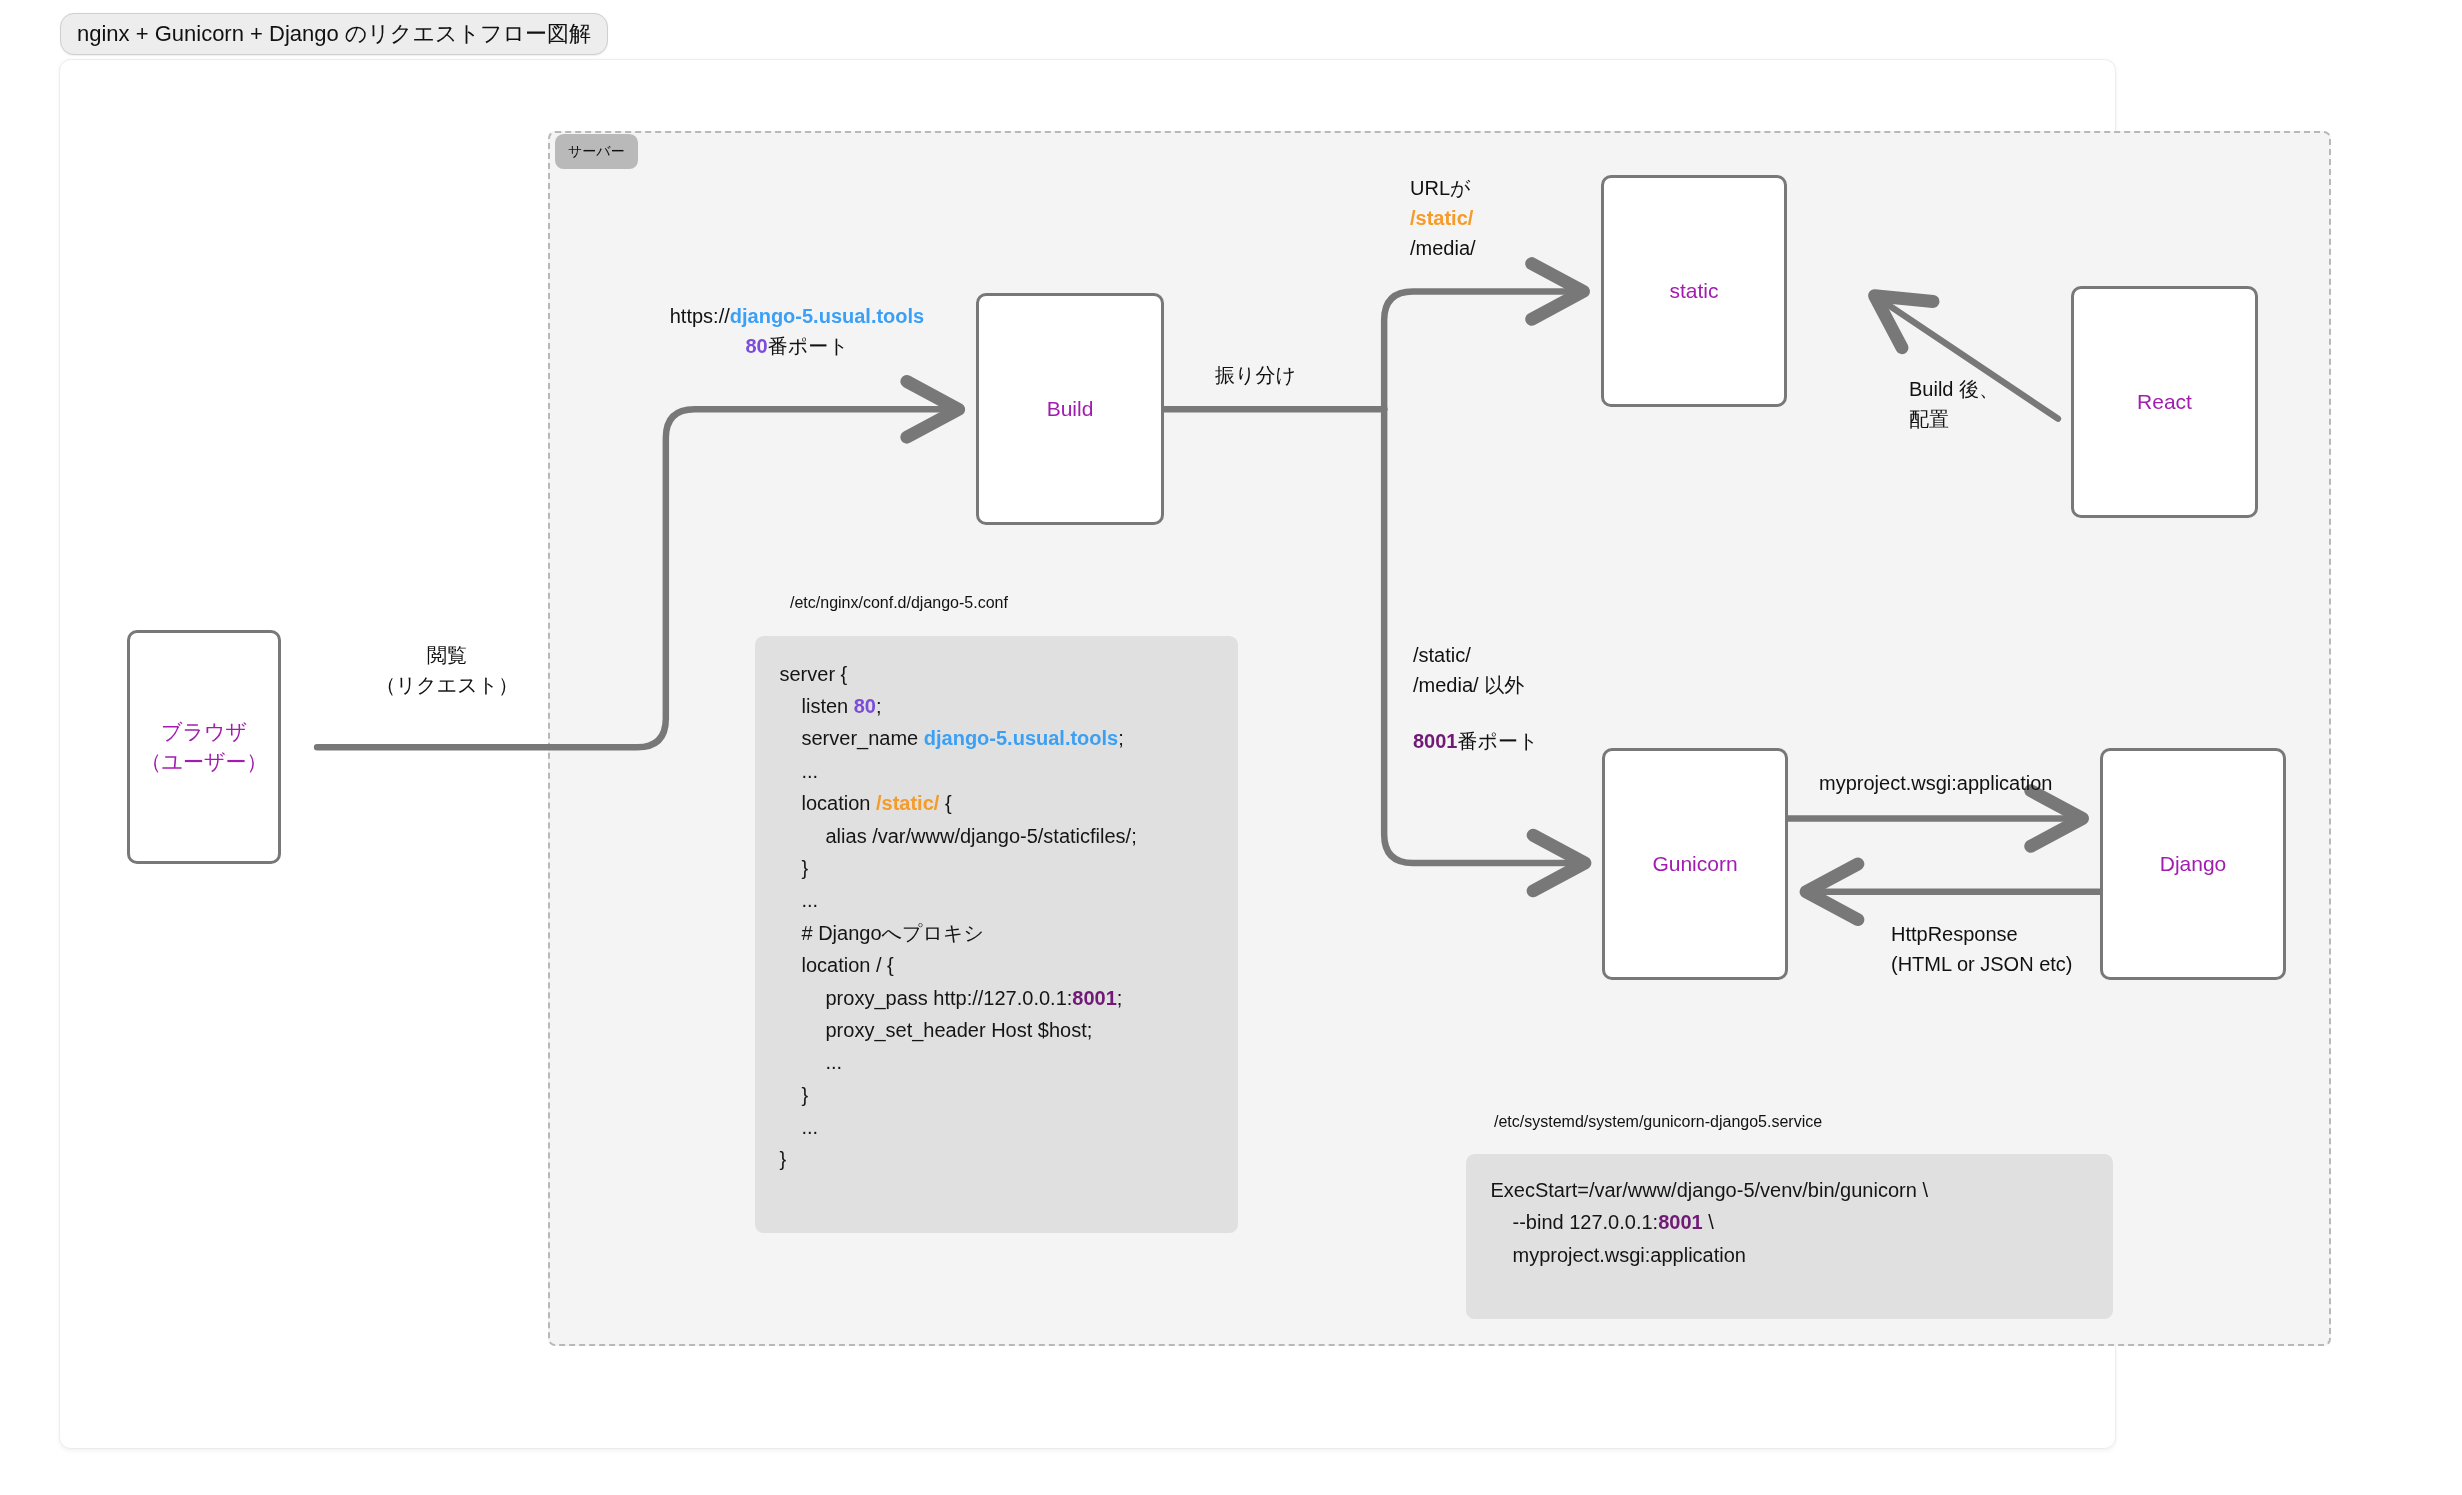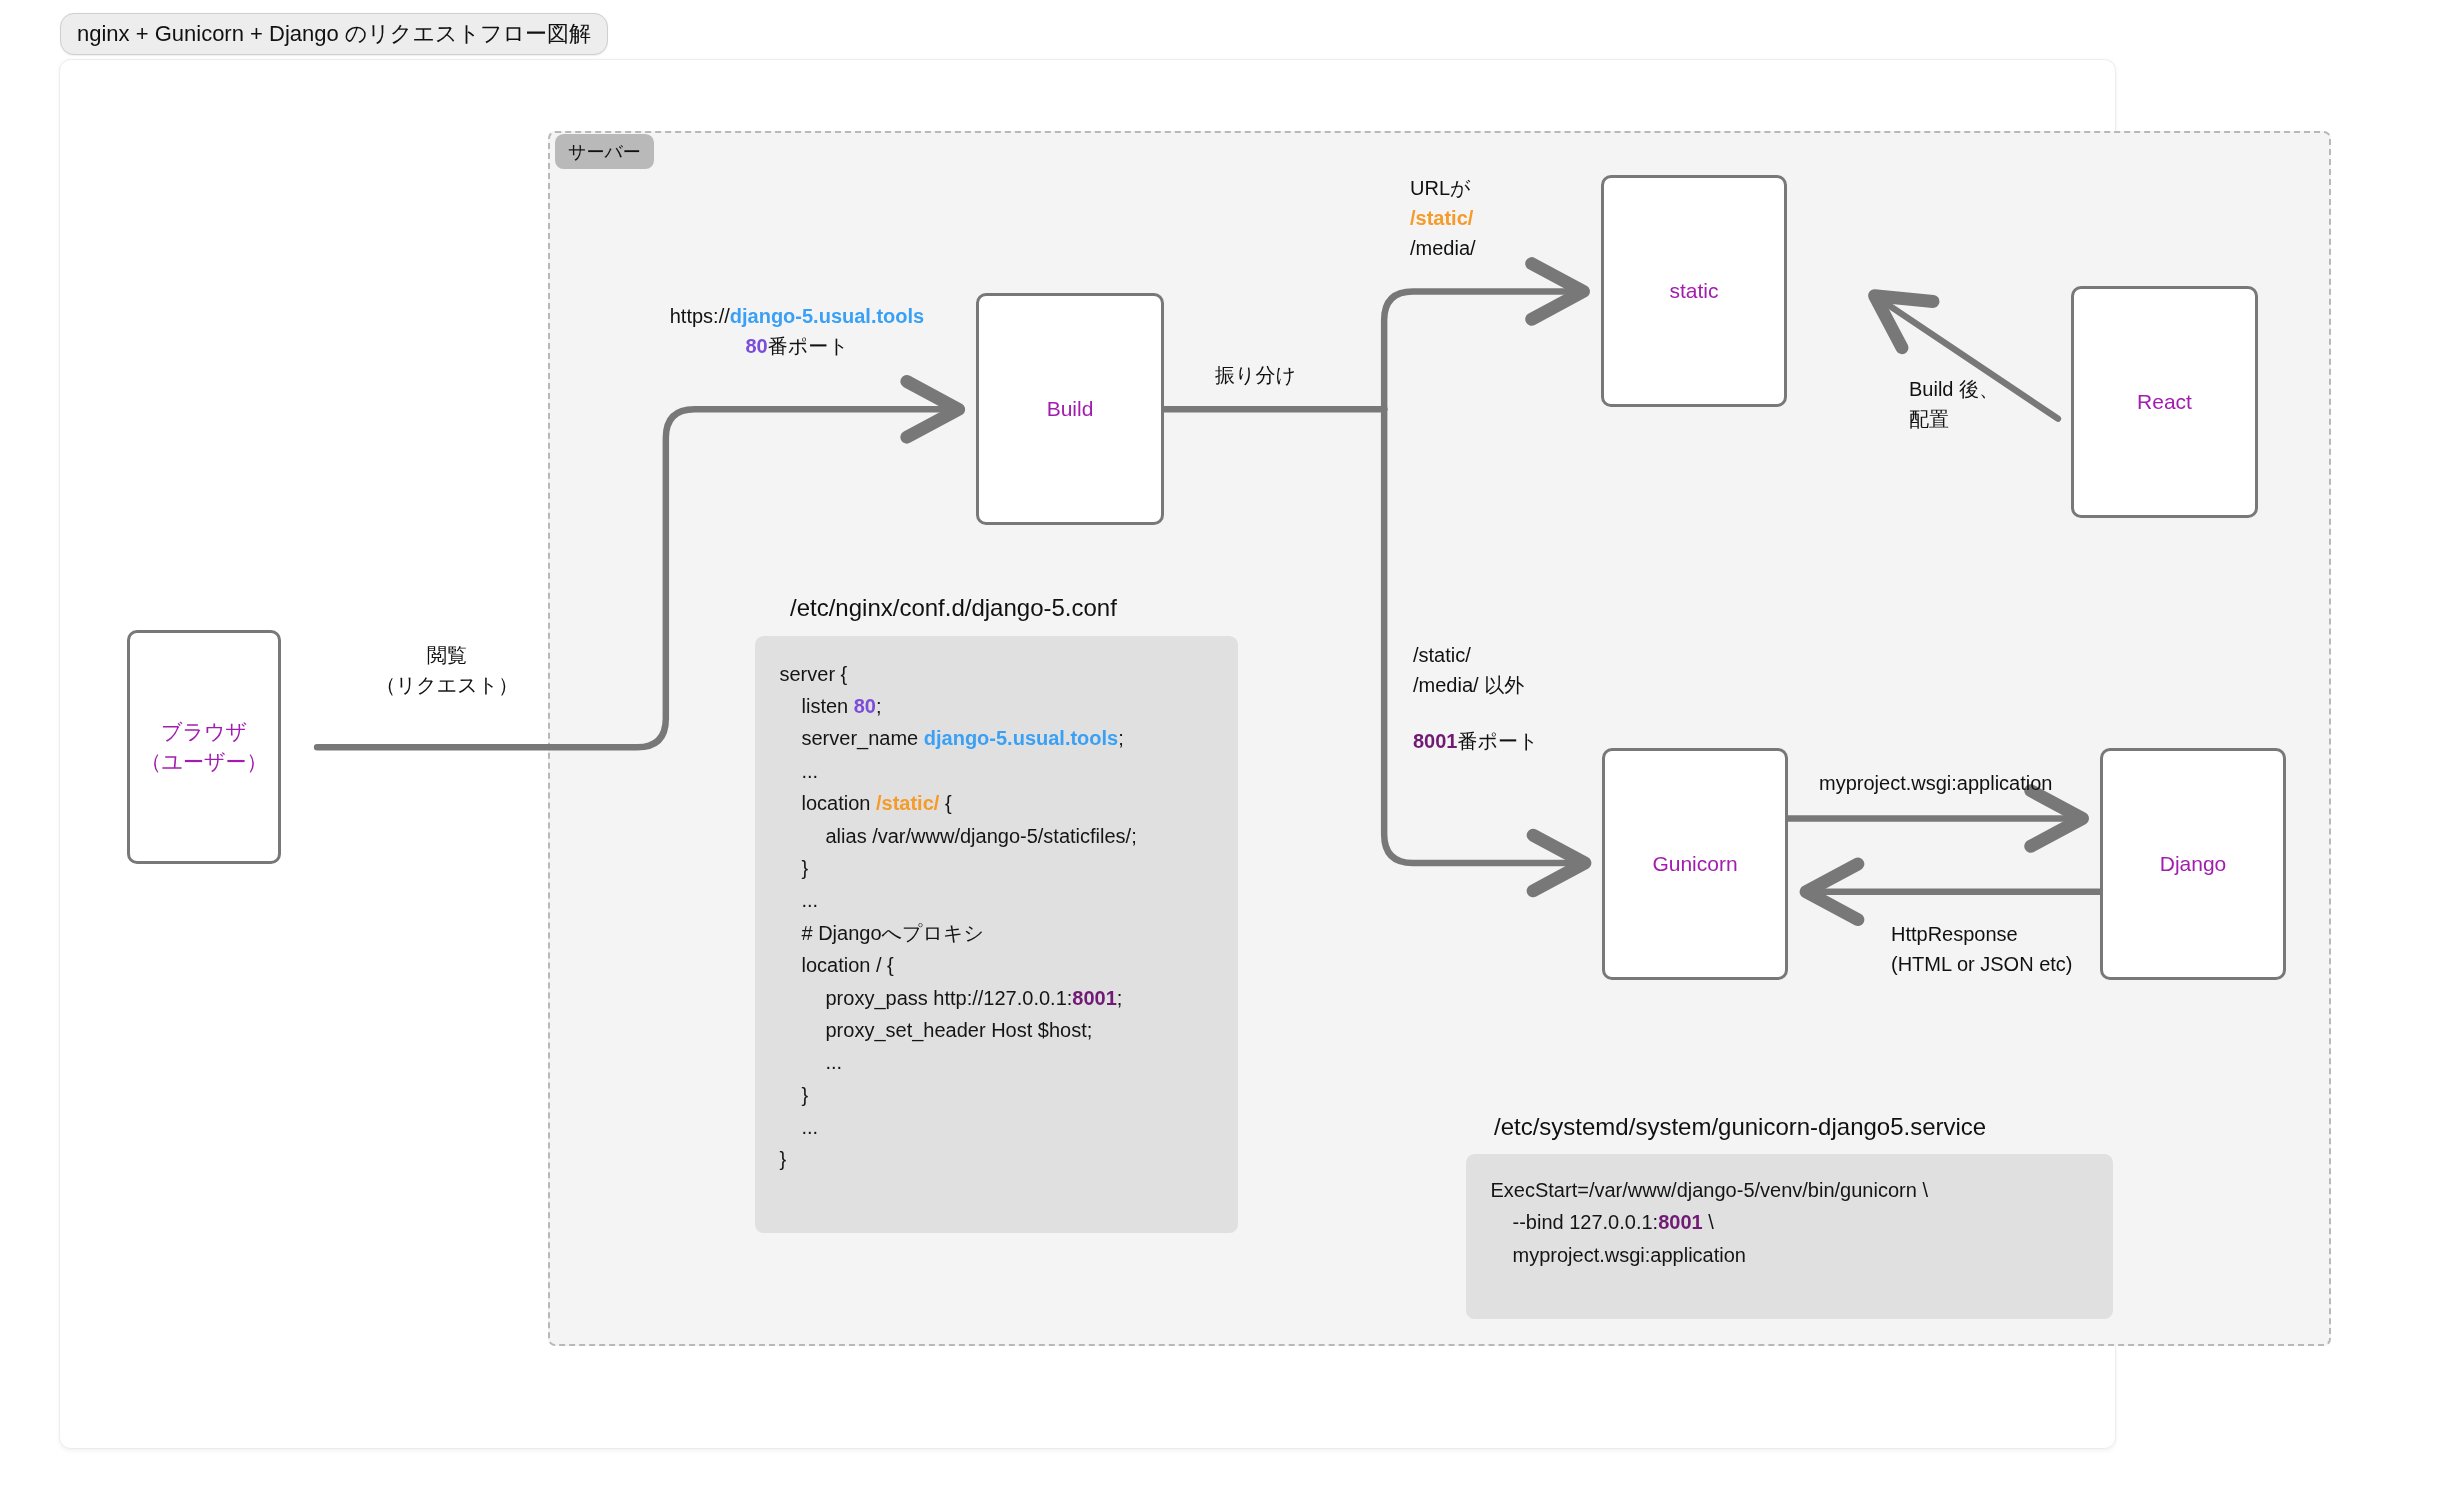--- a/index.html
+++ b/index.html
@@ -41,21 +41,21 @@
     border:2.9px dashed #b8b8b8;
     border-radius:7.2px;
     box-sizing:border-box;
   }
   #server-chip{
     position:absolute;left:555px;top:134px;
     height:35px;display:flex;align-items:center;
     padding:0 13px;
     background:#b9b9b9;
     border-radius:8.6px;
-    font-size:18px;color:#111;white-space:nowrap;
+    font-size:14px;color:#111;white-space:nowrap;
   }
   
   .node{
     position:absolute;
     background:#ffffff;
     border:3.6px solid #787878;
     border-radius:10px;
     display:flex;align-items:center;justify-content:center;
     text-align:center;
     font-size:21px;color:#a21caf;
@@ -86,21 +86,21 @@
   #lbl-httpresp {left:1891px;top:919px;}
   #lbl-build    {left:1909px;top:374px;}
   .accent-static{color:#f59b2a;font-weight:700;}
   .accent-port80{color:#7b4dd8;font-weight:700;}
   .accent-port8001{color:#701a75;font-weight:700;}
   .accent-host{color:#3aa0f5;font-weight:700;}
 
   
   .code-caption{
     position:absolute;
-    font-size:24px;color:#111;white-space:nowrap;
+    font-size:16px;color:#111;white-space:nowrap;
   }
   .code-block{
     position:absolute;
     background:#e0e0e0;
     border-radius:8.6px;
     font-family:Liberation Sans, sans-serif;
     font-size:20px;color:#151515;
     line-height:1.62;
     box-sizing:border-box;
     white-space:pre;

